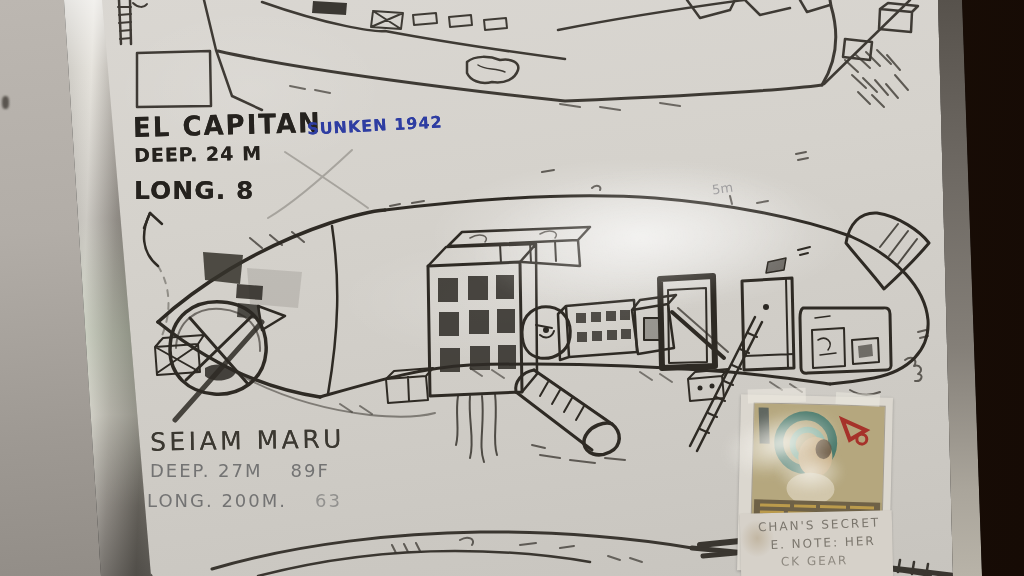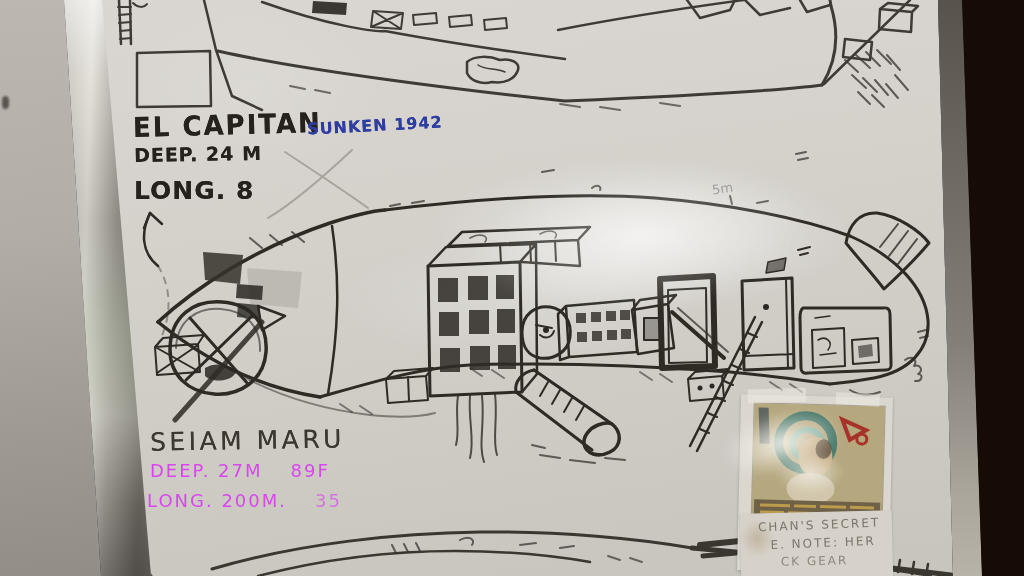--- a/index.html
+++ b/index.html
@@ -35,21 +35,21 @@
   
   .ink{color:#25221e;white-space:pre;text-shadow:0 0 .6px rgba(40,36,30,.8);}
   .bold{font-weight:bold;}
   #w1-name{left:133px;top:110px;font-size:26px;letter-spacing:2px;transform:rotate(-1.5deg) scaleY(1.05);}
   #w1-sunken{left:307px;top:116px;font-size:16px;font-weight:bold;letter-spacing:1px;
     color:#2e3da2;text-shadow:0 0 .6px rgba(46,61,162,.9);transform:rotate(-3deg);}
   #w1-depth{left:134px;top:143px;font-size:19px;letter-spacing:1px;transform:rotate(-1deg);}
   #w1-length{left:134px;top:176px;font-size:25px;letter-spacing:1px;}
   #w2-name{left:150px;top:426px;font-size:25px;font-weight:400;letter-spacing:3.5px;
     color:#3b3831;transform:rotate(-1deg);}
-  .w2line{font-size:18px;font-weight:400;letter-spacing:2px;color:#d946ef;}
+  .w2line{font-size:18px;font-weight:400;letter-spacing:2px;color:#737373;}
   #w2-depth{left:150px;top:460px;}
   #w2-length{left:147px;top:490px;}
   .gap28{display:inline-block;width:28px;}
   .faded{opacity:.65;filter:blur(.3px);}
   #ann-5m{left:712px;top:181px;font-size:13px;color:rgba(95,95,102,.55);transform:rotate(-8deg);}
   
   #clip-group{left:735px;top:392px;width:168px;height:186px;transform:rotate(.5deg);}
   #clip-backing{left:4px;top:4px;width:152px;height:176px;background:#dbd7cf;
     box-shadow:0 1px 3px rgba(0,0,0,.25);transform:rotate(.8deg);}
   #clipping{left:18px;top:13px;width:130px;height:114px;transform:rotate(1deg);
@@ -242,21 +242,21 @@
   <div class="abs ink bold" id="w1-name">EL CAPITAN</div>
   <div class="abs" id="w1-sunken">SUNKEN 1942</div>
   <div class="abs ink bold" id="w1-depth">DEEP. 24 M</div>
   <div class="abs ink bold" id="w1-length">LONG. 8</div>
 
   <div class="abs ink" id="w2-name">SEIAM MARU</div>
   <div class="abs w2line" id="w2-depth">
     <span>DEEP. 27M</span><span class="gap28"></span><span>89F</span>
   </div>
   <div class="abs w2line" id="w2-length">
-    <span>LONG. 200M.</span><span class="gap28"></span><span class="faded">35</span>
+    <span>LONG. 200M.</span><span class="gap28"></span><span class="faded">63</span>
   </div>
 
   <div class="abs" id="ann-5m">5m</div>
 
   <div class="abs" id="clip-group">
     <div class="abs" id="clip-backing"></div>
     <div class="abs" id="clipping">
       <svg width="130" height="114" viewBox="0 0 130 114" style="clip-path:none;left:0;top:0;">
         <rect x="0" y="0" width="130" height="96" fill="#b5a77e"></rect>
         <path d="M4,4 L14,4 L16,40 L6,40 Z" fill="#3a4a52" opacity=".7"></path>

